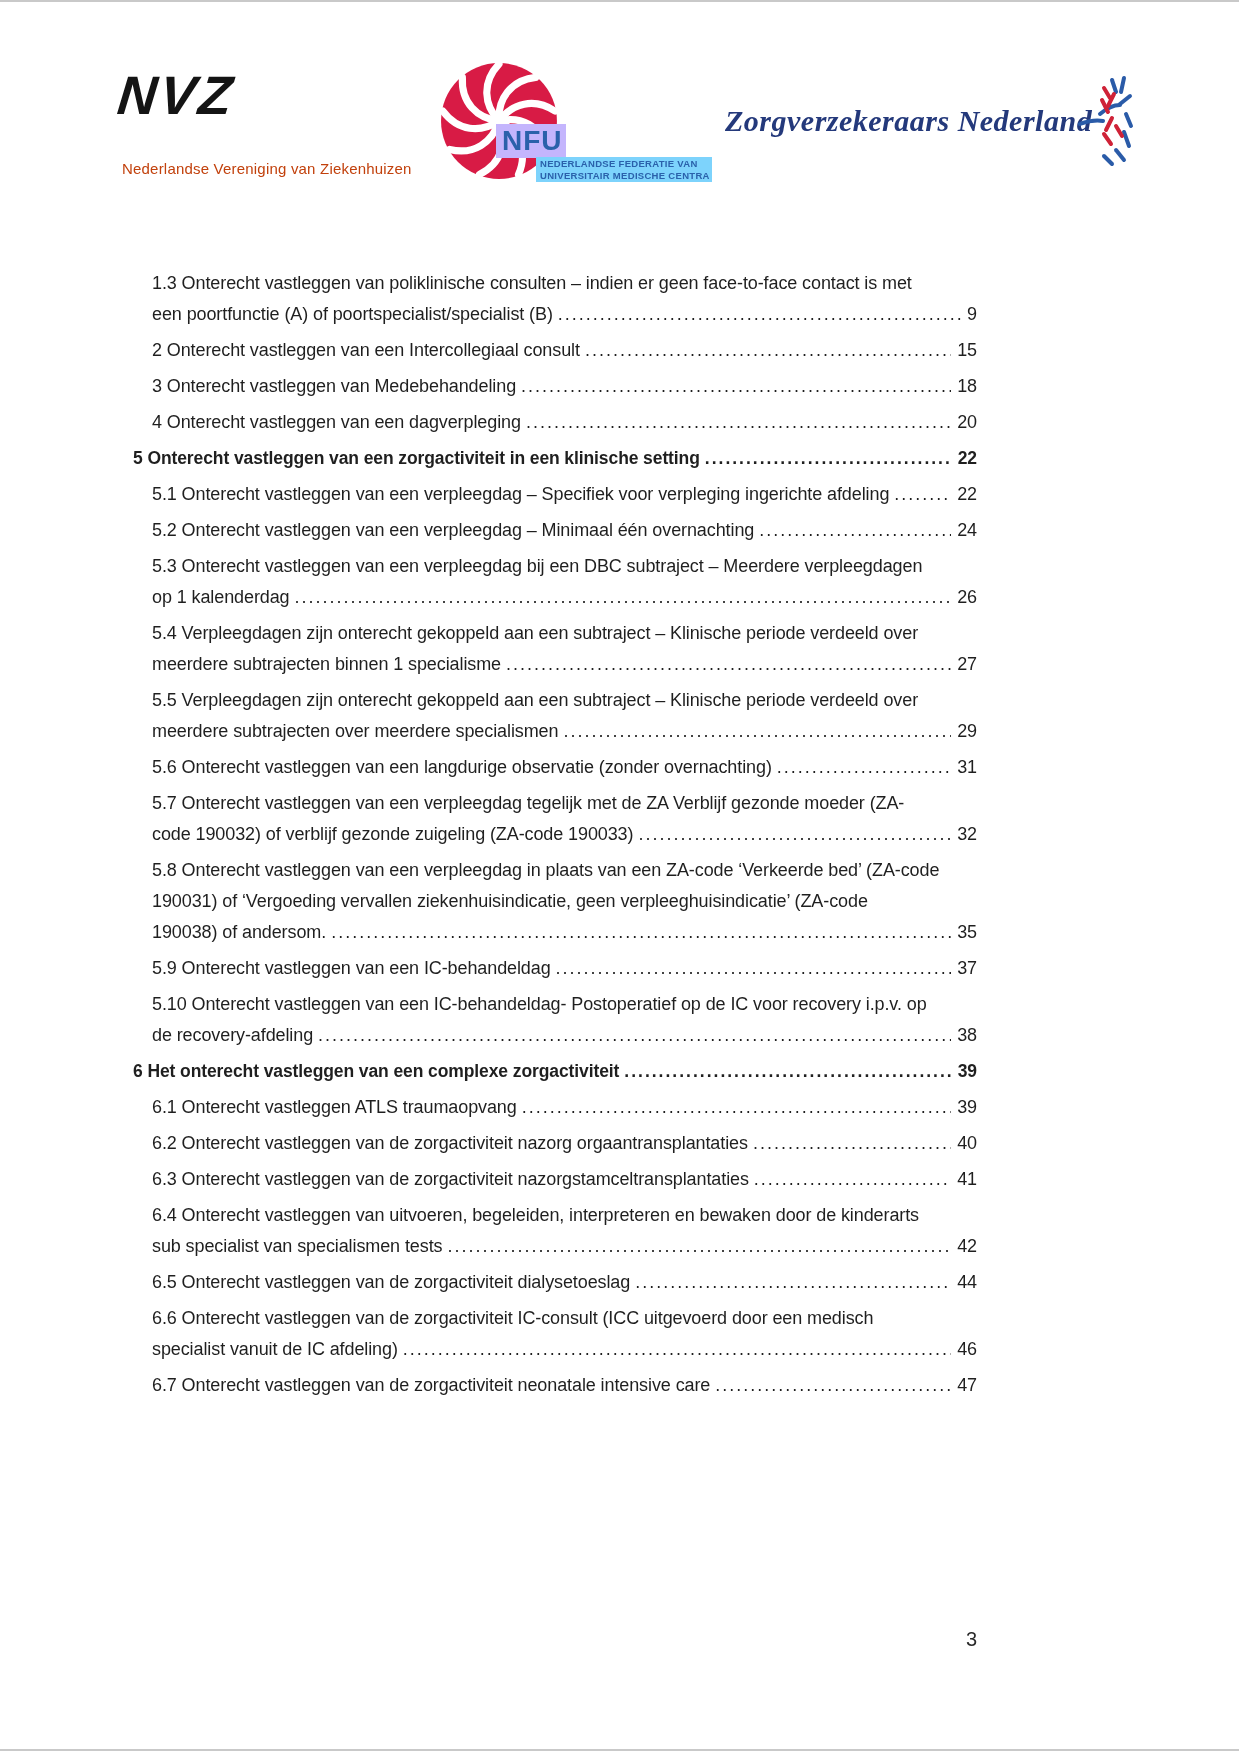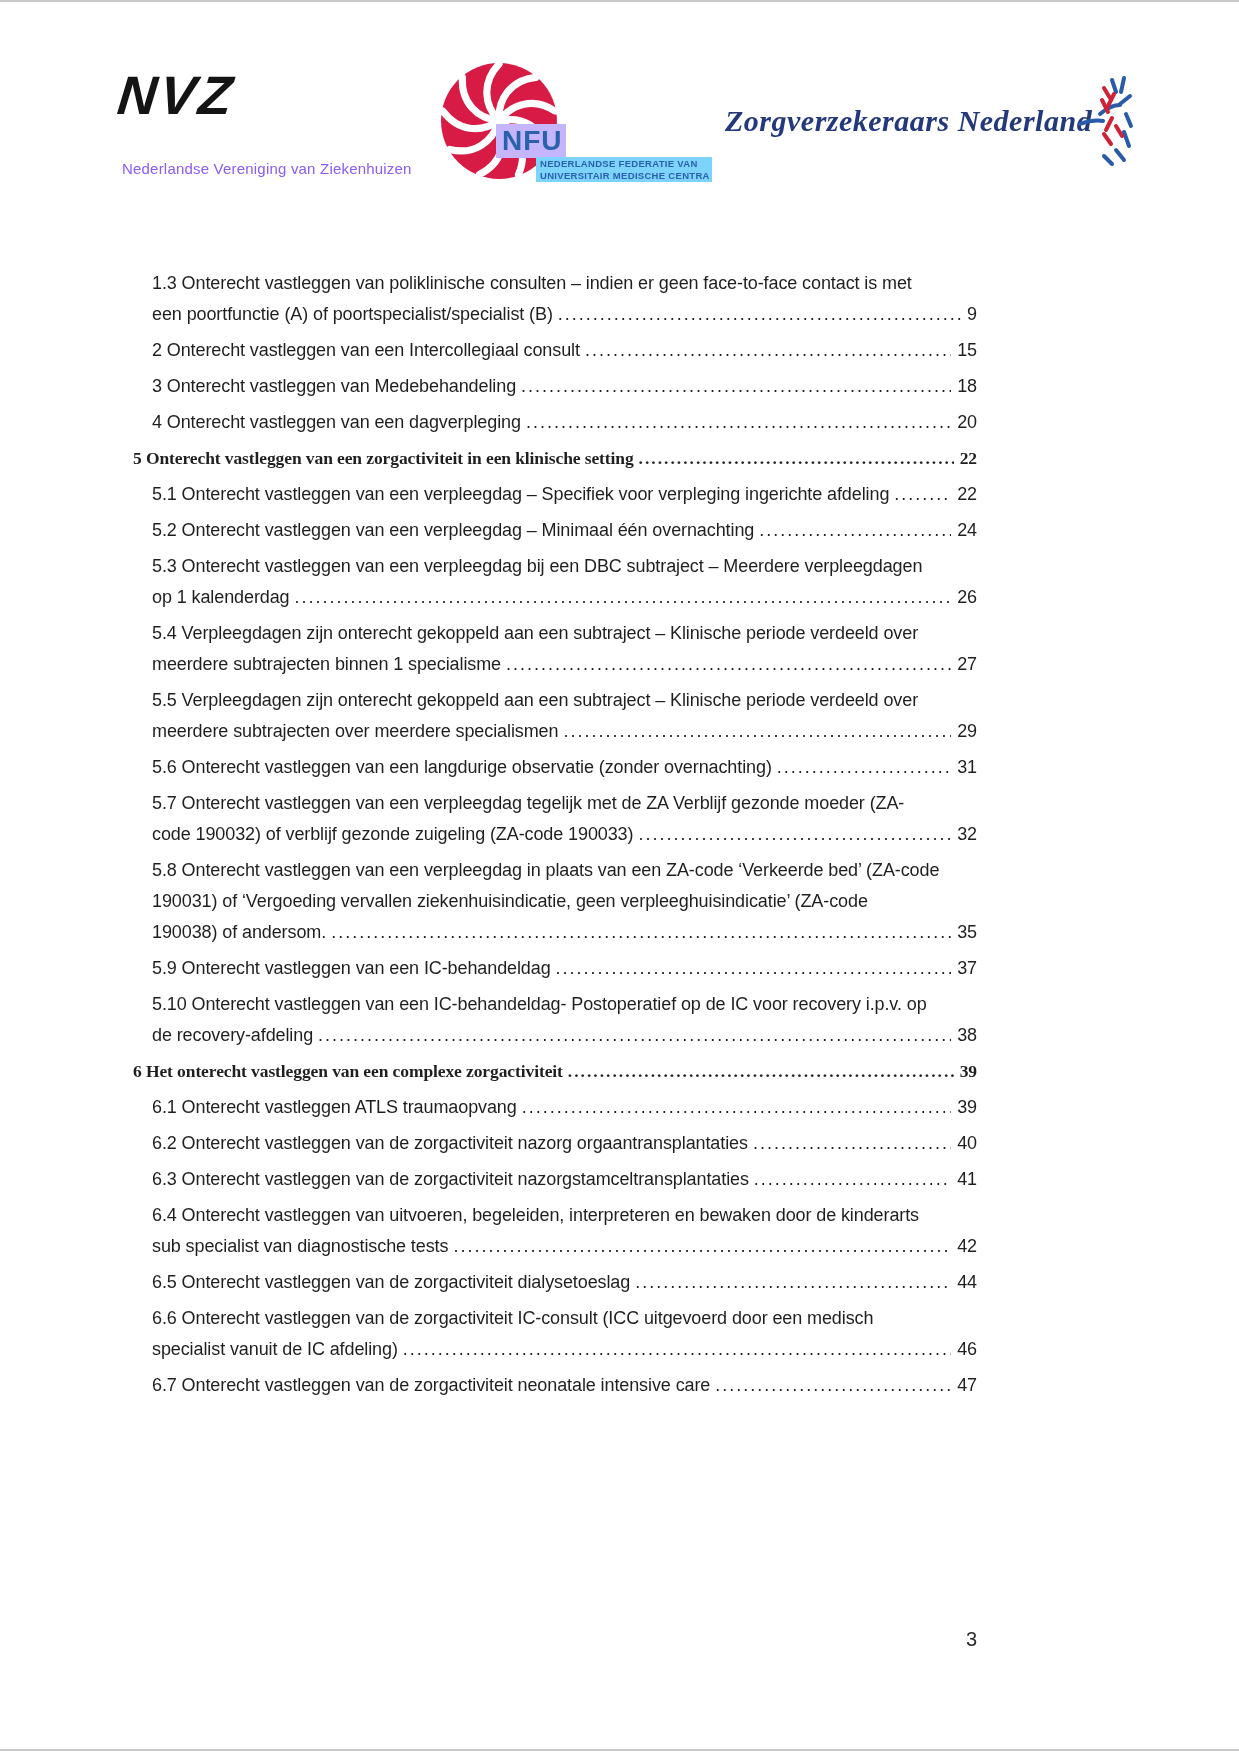--- a/index.html
+++ b/index.html
@@ -23,21 +23,21 @@
 
   
   .nvz-logo{
     position:absolute;left:118px;top:64px;
     font-size:54px;font-weight:bold;font-style:italic;
     letter-spacing:3px;color:#141414;
     transform:skewX(-6deg);
   }
   .nvz-caption{
     position:absolute;left:122px;top:160px;
-    font-size:15px;color:#8b5cf6;letter-spacing:0.2px;
+    font-size:15px;color:#c2410c;letter-spacing:0.2px;
   }
   .nfu-pinwheel{position:absolute;left:438px;top:60px;}
   .nfu-abbr{
     position:absolute;left:496px;top:124px;
     font-size:28px;font-weight:bold;color:var(--nfu-blue);
     background:#c4b5fd;padding:1px 3px 1px 6px;letter-spacing:1px;
   }
   .nfu-sub{
     position:absolute;left:536px;top:157px;
     font-size:9.5px;font-weight:bold;color:var(--nfu-blue);
@@ -52,21 +52,21 @@
   }
   .zn-mark{position:absolute;left:1078px;top:72px;}
 
   
   .toc{
     position:absolute;left:133px;top:268px;width:844px;
     font-size:18px;letter-spacing:-0.1px;
   }
   .toc-entry{margin-bottom:5px;}
   .toc-entry.sub{padding-left:19px;}
-  .toc-entry.bold{font-weight:bold;font-size:17.5px;font-family:Liberation Serif, serif;}
+  .toc-entry.bold{font-weight:bold;font-size:17.5px;}
   .toc-line{display:flex;align-items:flex-end;line-height:31px;}
   .line-text{white-space:pre;}
   .leader{
     flex:1 1 auto;min-width:0;overflow:hidden;white-space:nowrap;
     margin-left:5px;margin-right:6px;
   }
   .leader::after{
     content:"................................................................................................................................................................................................";
     letter-spacing:2px;
   }
@@ -287,21 +287,21 @@
           <span class="line-text">6.3 Onterecht vastleggen van de zorgactiviteit nazorgstamceltransplantaties</span>
           <span class="leader"></span>
           <span class="pagenum">41</span>
         </div>
       </div>
       <div class="toc-entry sub">
         <div class="toc-line">
           <span class="line-text">6.4 Onterecht vastleggen van uitvoeren, begeleiden, interpreteren en bewaken door de kinderarts</span>
         </div>
         <div class="toc-line">
-          <span class="line-text">sub specialist van diagnostische tests</span>
+          <span class="line-text">sub specialist van specialismen tests</span>
           <span class="leader"></span>
           <span class="pagenum">42</span>
         </div>
       </div>
       <div class="toc-entry sub">
         <div class="toc-line">
           <span class="line-text">6.5 Onterecht vastleggen van de zorgactiviteit dialysetoeslag</span>
           <span class="leader"></span>
           <span class="pagenum">44</span>
         </div>

